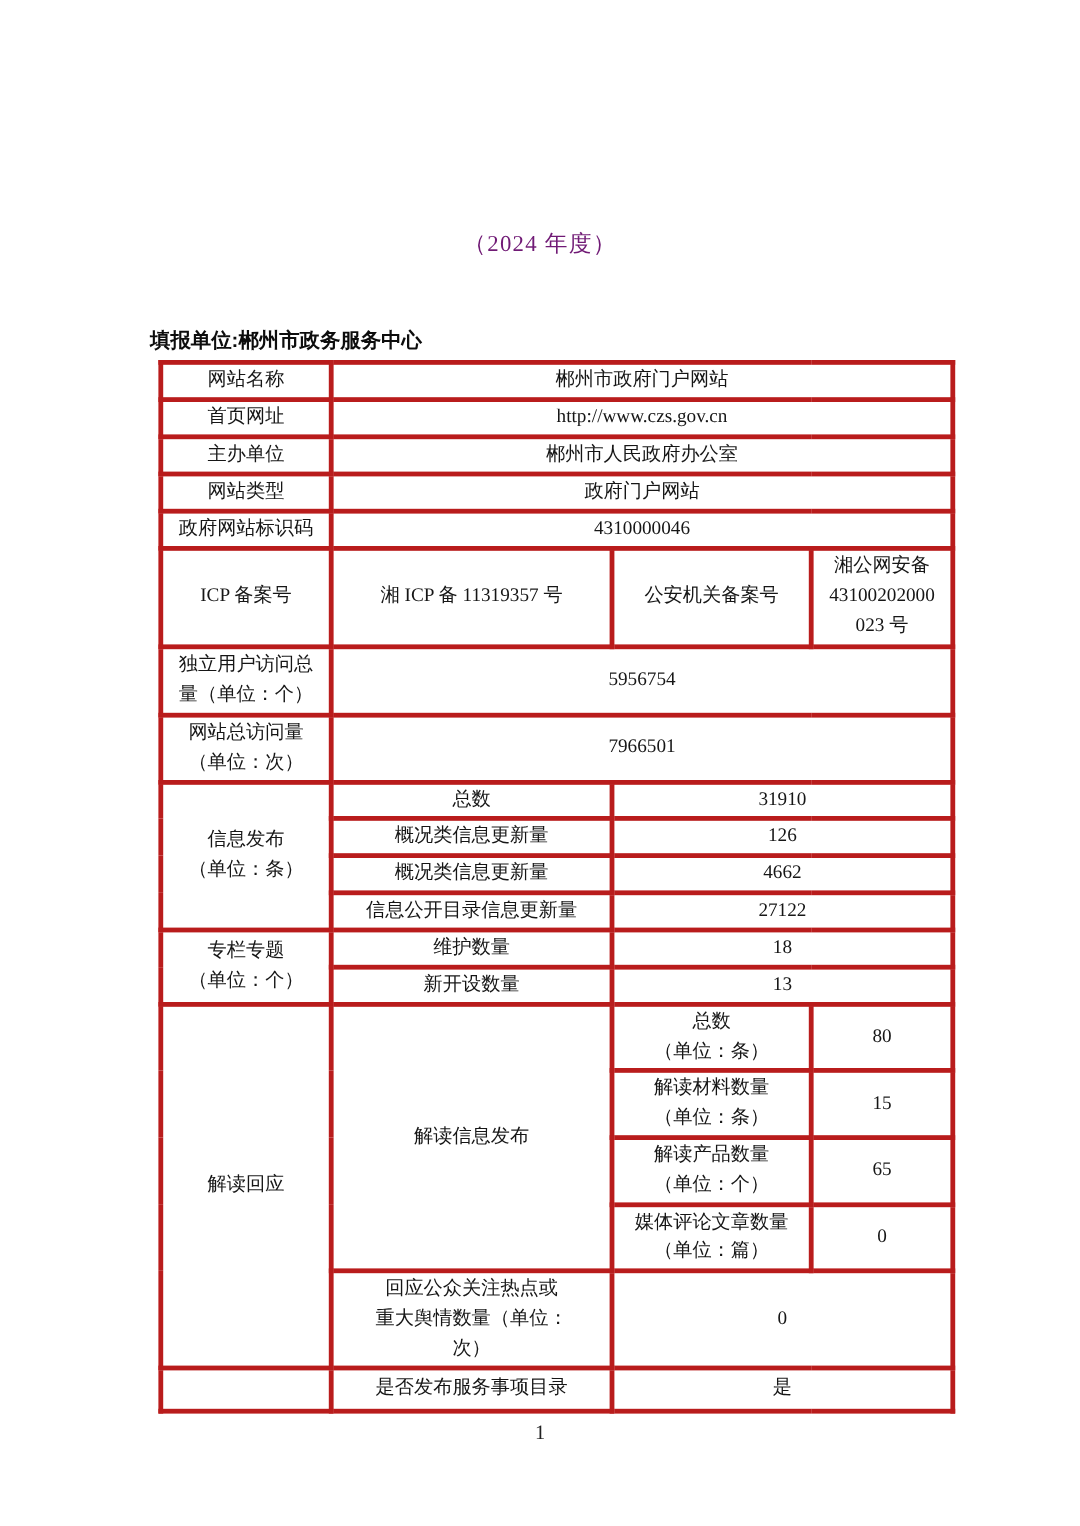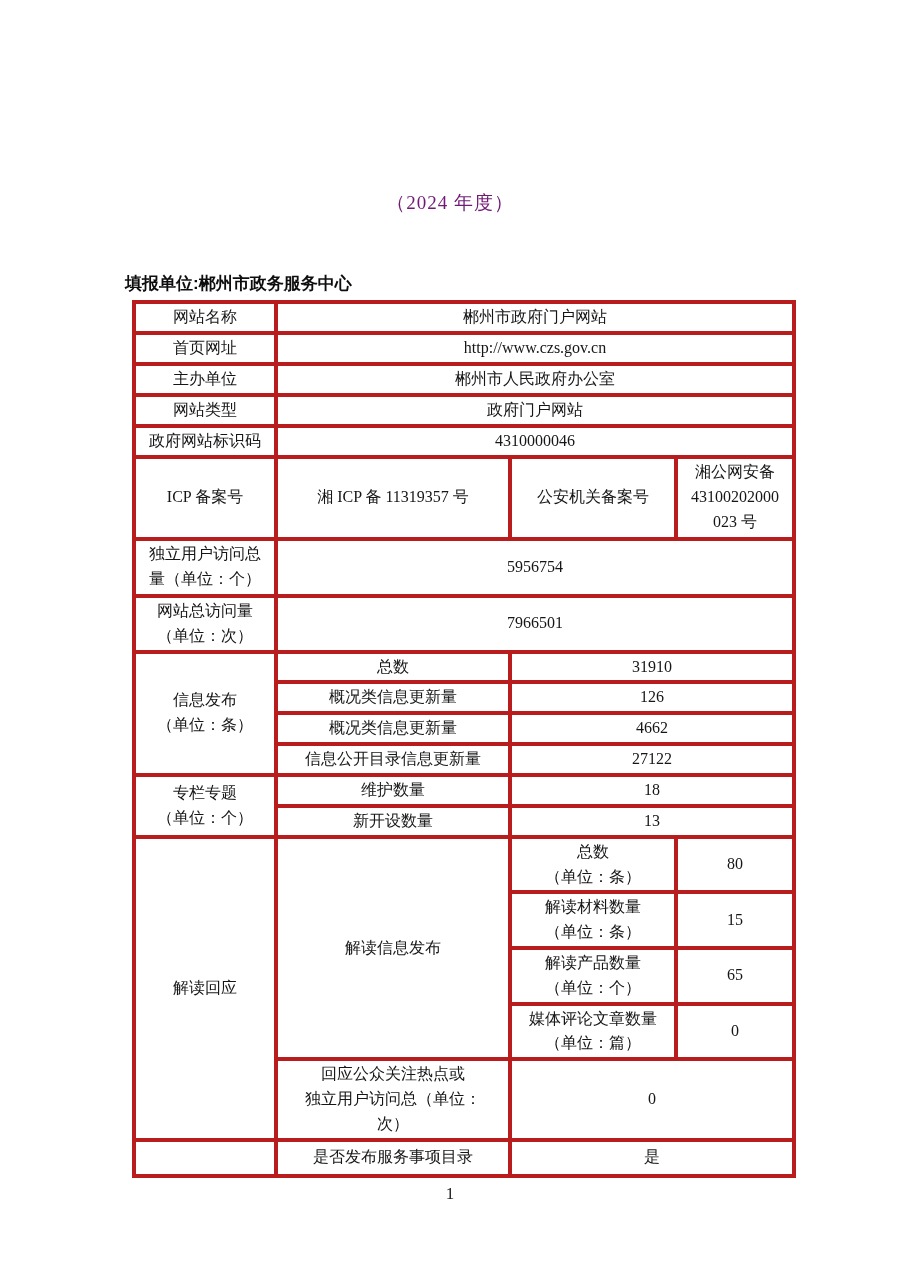--- a/index.html
+++ b/index.html
@@ -177,21 +177,21 @@
 （单位：个）</td>
         <td>65</td>
       </tr>
       <tr style="height:52px">
         <td class="preline">媒体评论文章数量
 （单位：篇）</td>
         <td>0</td>
       </tr>
       <tr style="height:77px">
         <td class="preline">回应公众关注热点或
-独立用户访问总（单位：
+重大舆情数量（单位：
 次）</td>
         <td colspan="2">0</td>
       </tr>
       <tr style="height:36px">
         <td></td>
         <td>是否发布服务事项目录</td>
         <td colspan="2">是</td>
       </tr>
     </tbody>
   </table>

